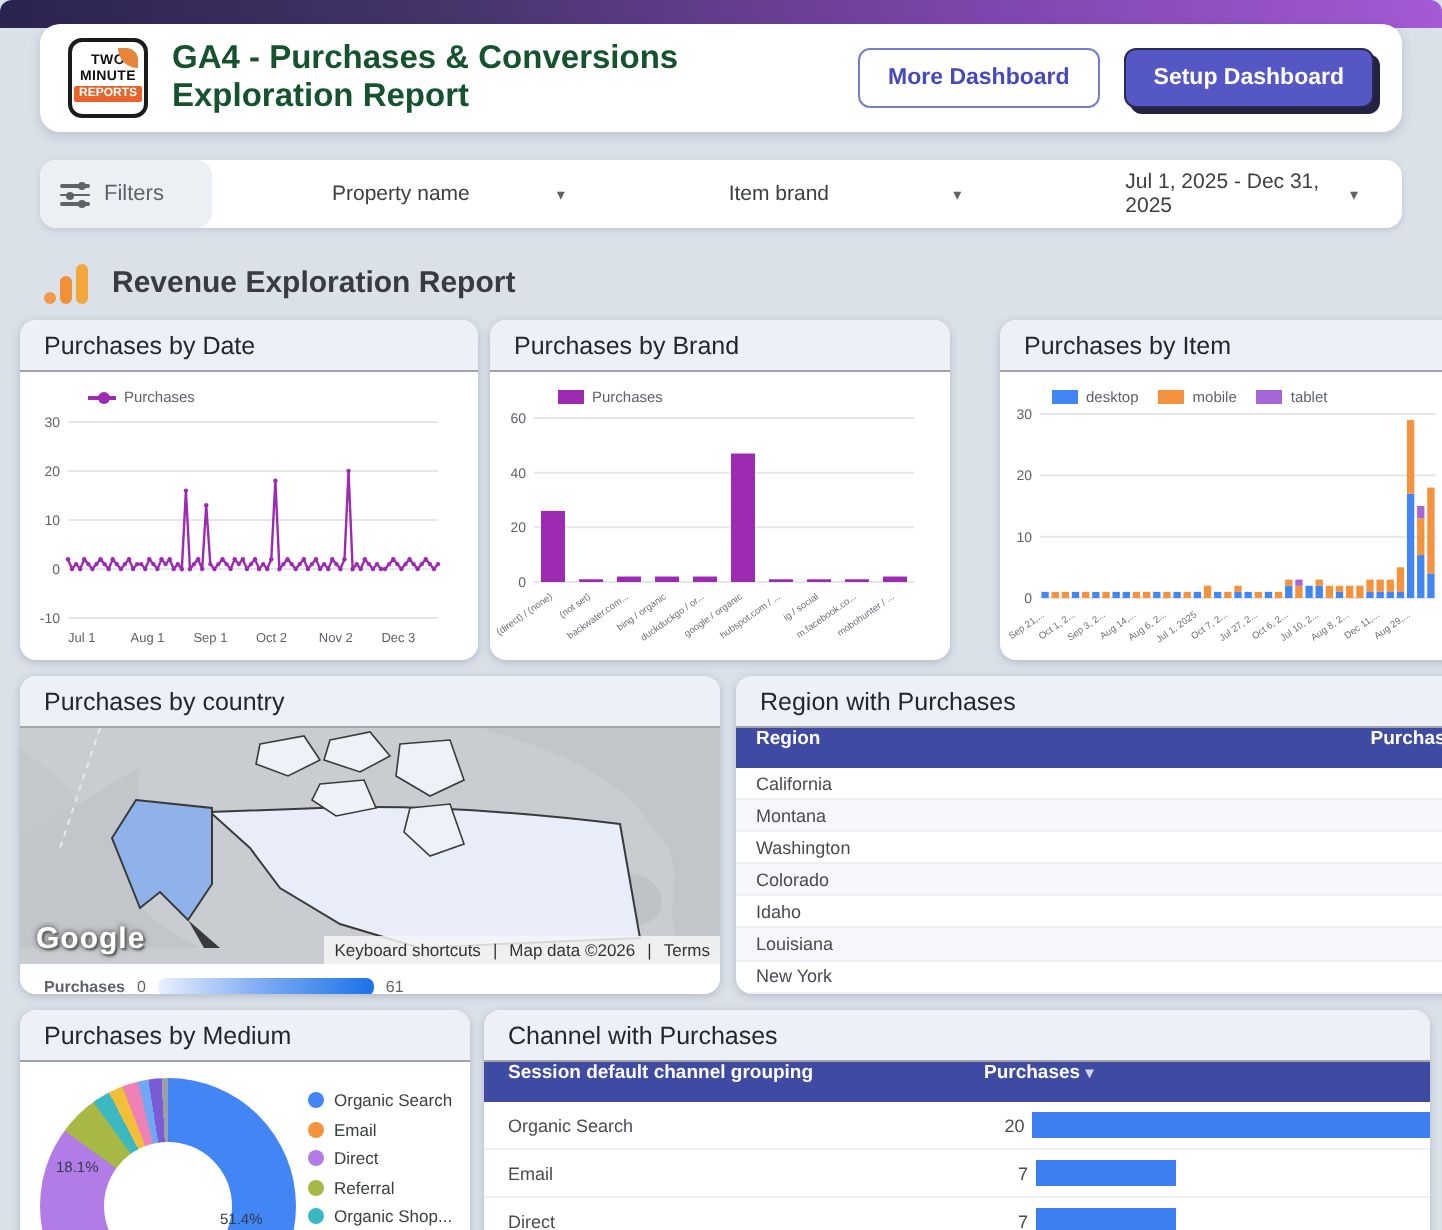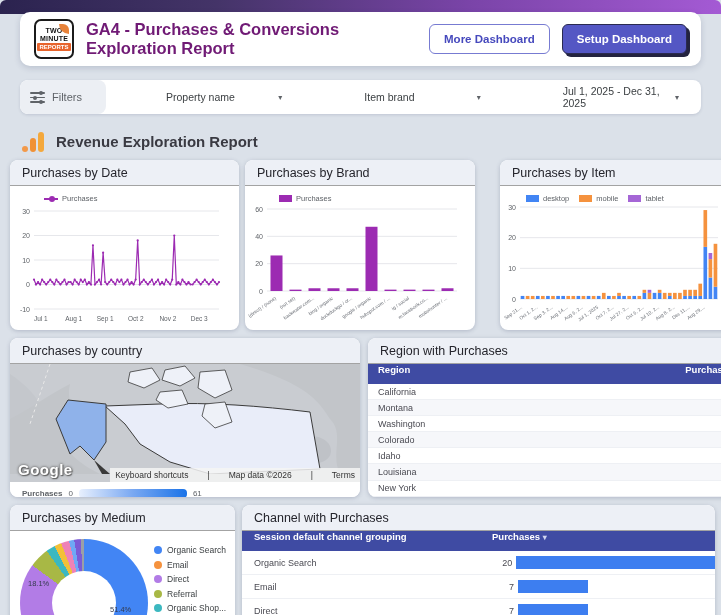--- a/index.html
+++ b/index.html
@@ -17,21 +17,21 @@
   .header-card { position:absolute; left:20px; right:20px; top:12px; height:54px;
     background:#fff; border-radius:10px; box-shadow:0 2px 6px rgba(40,50,90,.18);
     display:flex; align-items:center; padding:0 14px; gap:12px; }
   .logo { width:40px; height:40px; border:2px solid #1b1b1b; border-radius:7px;
     background:#fff; display:flex; flex-direction:column; align-items:center; justify-content:center;
     position:relative; overflow:hidden; flex:0 0 auto; }
   .logo .l1,.logo .l2 { font-size:7px; font-weight:bold; color:#111; line-height:8px; letter-spacing:.2px; }
   .logo .l3 { font-size:6px; font-weight:bold; color:#fff; background:#e8642c; padding:0 2px; line-height:8px; border-radius:1px; }
   .logo .corner { position:absolute; top:3px; right:3px; width:10px; height:10px;
     background:#e8833a; border-radius:0 6px 0 100%; }
-  .page-title { font-size:16.5px; font-weight:bold; color:#701a75; flex:1 1 auto; }
+  .page-title { font-size:16.5px; font-weight:bold; color:#14532d; flex:1 1 auto; }
   .btn { font-size:11.5px; font-weight:bold; border-radius:6px; padding:8px 14px; cursor:pointer; white-space:nowrap; }
   .btn-outline { background:#fff; color:#4649bd; border:1px solid #777bd2; }
   .btn-solid { background:#5457c4; color:#fff; border:1px solid #2a2a50; box-shadow:3px 3px 0 #23233f; }
   
   .filters-card { position:absolute; left:20px; right:20px; top:80px; height:34px;
     background:#fff; border-radius:8px; box-shadow:0 1px 3px rgba(40,50,90,.15);
     display:flex; align-items:stretch; overflow:hidden; }
   .filters-pill { width:86px; background:#eceff4; border-radius:8px; display:flex; align-items:center; gap:7px; padding:0 10px; flex:0 0 auto; }
   .filters-label { font-size:11px; color:#5f6368; }
   .slider-icon { width:15px; height:12px; position:relative; flex:0 0 auto; }
@@ -70,21 +70,21 @@
   .channel-table .tbl-header { height:20px; }
   .channel-table .col-name { width:250px; padding-left:12px; }
   .channel-table .tbl-row { height:24px; }
   .channel-table .bar-val { width:22px; text-align:right; margin-right:4px; font-size:9px; color:#4a4a52; }
   .channel-table .bar { height:13px; background:#3d7ef0; }
   
   .map-area { position:relative; width:100%; height:118px; background:#c9ccd1; overflow:hidden; }
   .google-logo { position:absolute; left:8px; bottom:4px; font-size:15px; font-weight:bold; color:#fff;
     letter-spacing:.5px; text-shadow:0 0 2px #777, 0 0 3px #666, 1px 1px 1px #555; }
   .map-attrib { position:absolute; right:0; bottom:0; background:rgba(245,245,245,.85); color:#333;
-    font-size:8.5px; padding:2px 5px; display:flex; gap:19px; align-items:center; }
+    font-size:8.5px; padding:2px 5px; display:flex; gap:6px; align-items:center; }
   .map-legend { height:22px; display:flex; align-items:center; gap:6px; padding:0 12px; background:#fff; }
   .map-legend .llabel { font-size:8px; font-weight:bold; color:#5f6368; }
   .map-legend .lnum { font-size:8px; color:#5f6368; }
   .map-grad { width:108px; height:9px; border-radius:4px; background:linear-gradient(90deg,#e8f0fe,#79a8f2,#1a73e8); }
   
   .donut-wrap { position:absolute; left:10px; top:8px; width:128px; height:128px; }
   .donut { width:128px; height:128px; border-radius:50%; }
   .donut-hole { position:absolute; left:32px; top:32px; width:64px; height:64px; border-radius:50%; background:#fff; }
   .pct { position:absolute; font-size:7.5px; color:#333a4d; }
   .pct-a { left:90px; top:66px; }

